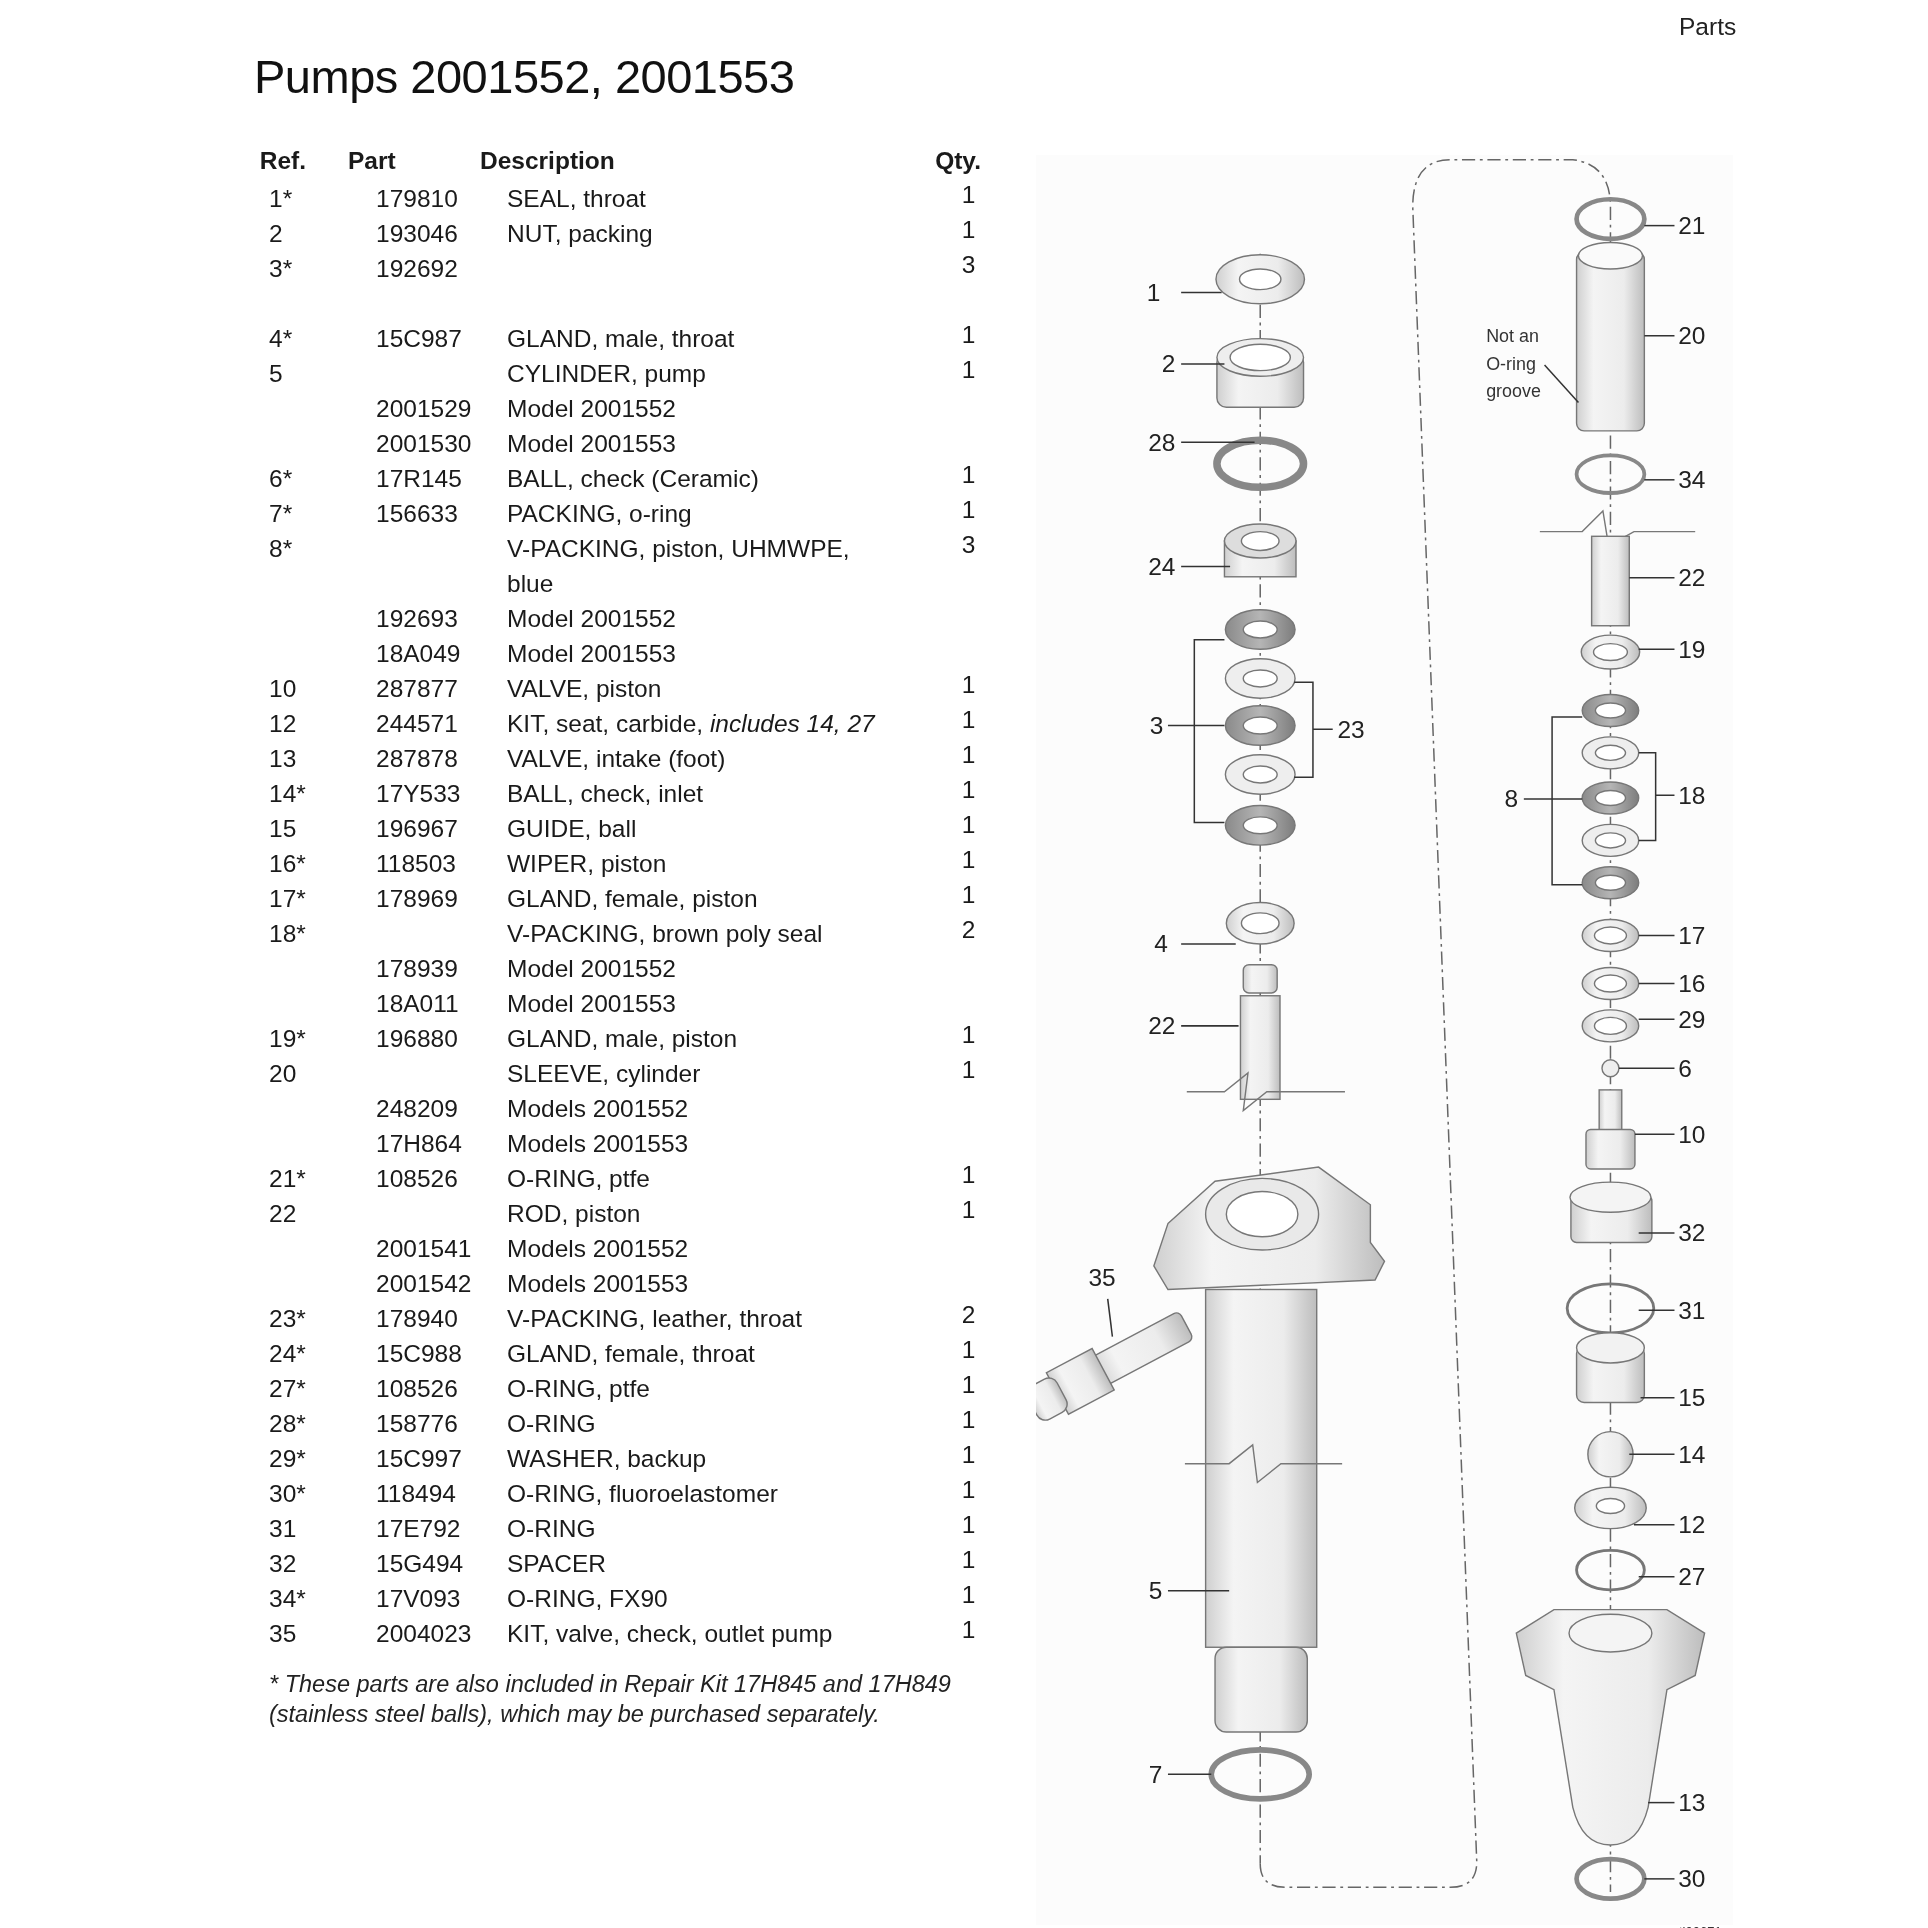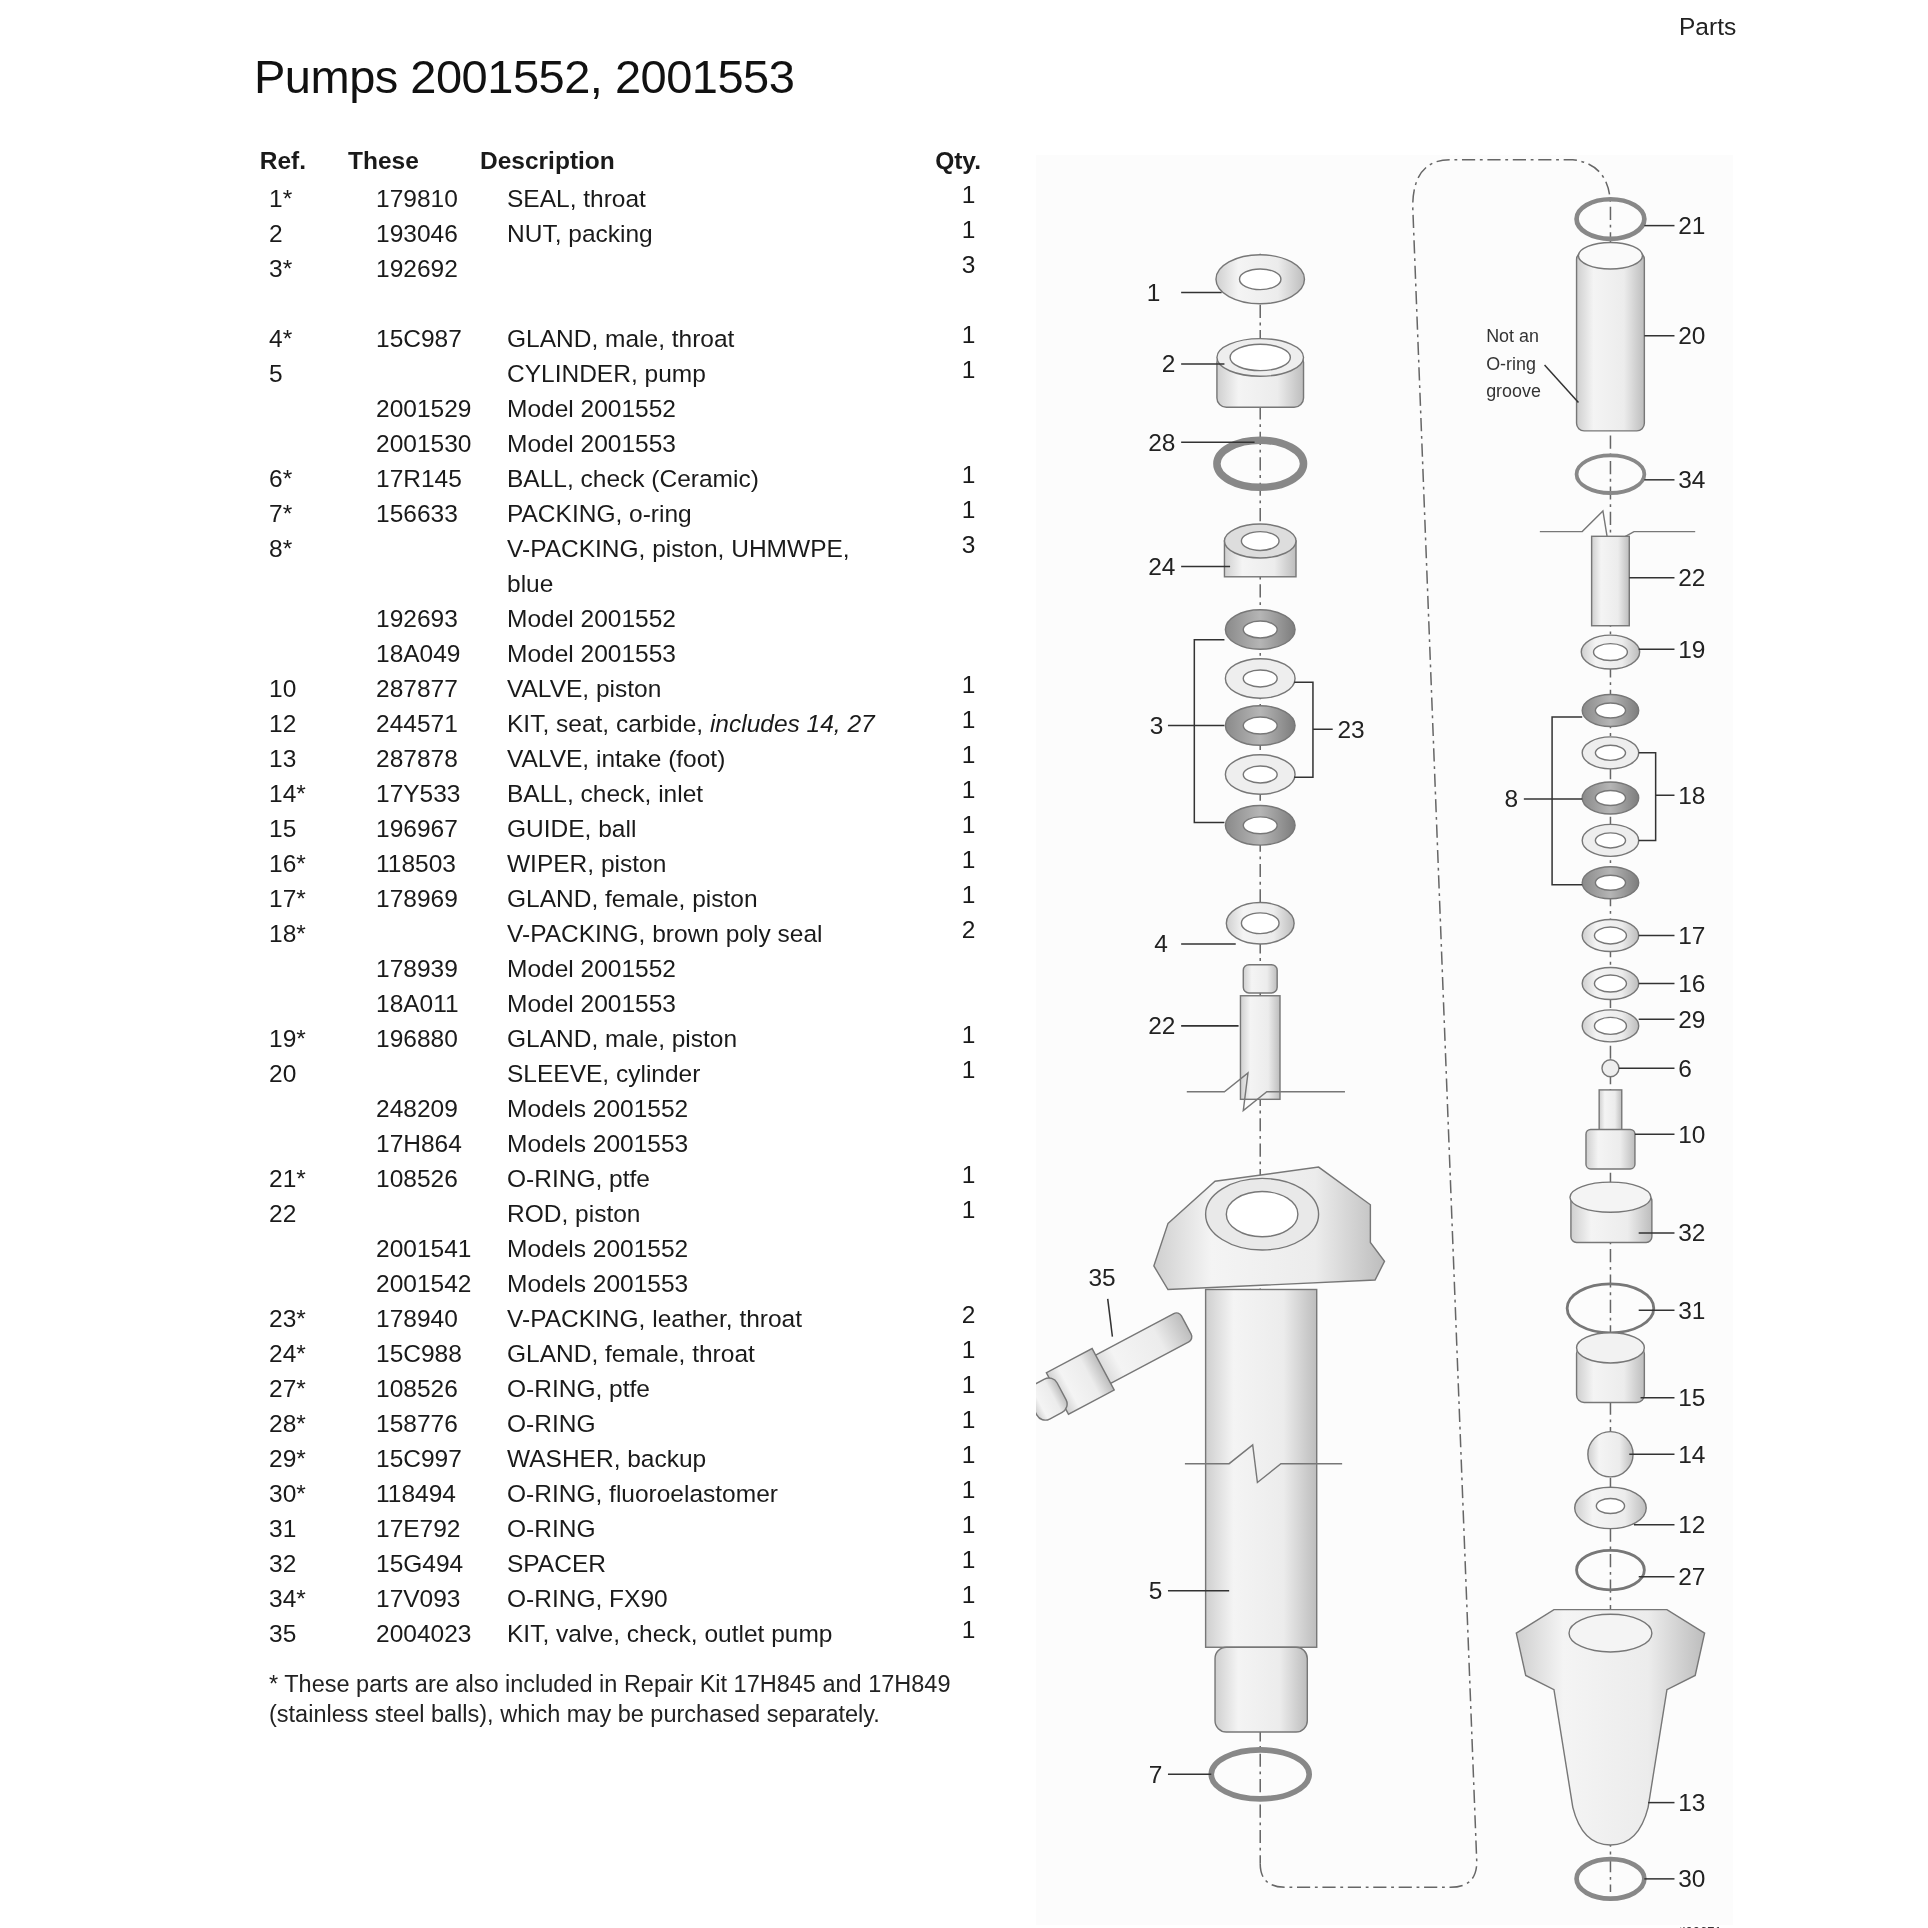--- a/index.html
+++ b/index.html
@@ -11,36 +11,36 @@
   .thead { position:relative; height:38px; font-weight:bold; font-size:24.5px;text-align:right; }
   .thead span { position:absolute; top:3.8px; }
   .row { position:relative; font-size:24.5px; line-height:35px; }
   .row .ref { position:absolute; left:13px; top:0; }
   .row .part { position:absolute; left:104px; top:0;margin-left:16px; }
   .row .desc { position:absolute; left:235px; top:0; width:395px;margin-left:16px; }
   .row .qty { position:absolute; right:5.6px; top:-3.8px; text-align:right; }
   .row.h1 { height:35px; }
   .row.h2 { height:70px; }
   .desc i { font-style:italic; }
-  .footnote { position:absolute; left:269px; top:1669px; width:697px; font-size:23.5px; line-height:30px; color:#222; }
+  .footnote { position:absolute; left:269px; top:1669px; width:697px; font-size:23.5px; line-height:30px; font-style:italic; color:#222; }
   .diagram { position:absolute; left:1036px; top:155px; width:697px; height:1770px; background:#fcfcfc; }
   .callout { font-family:"Liberation Sans", sans-serif; font-size:26px; fill:#222; }
   .note { font-family:"Liberation Sans", sans-serif; font-size:19px; fill:#333; }
   .fig-id { position:absolute; left:1679px; top:1904px; font-size:13px; color:#333;margin-top:20px; }
 </style>
 </head>
 <body>
 
 <div class="section-label">Parts</div>
 <div class="page-title">Pumps 2001552, 2001553</div>
 
 <div class="parts-table">
   <div class="thead">
     <span style="left:3.8px">Ref.</span>
-    <span style="left:92px">These</span>
+    <span style="left:92px">Part</span>
     <span style="left:224px">Description</span>
     <span style="right:0">Qty.</span>
   </div>
   <div id="rows">
       <div class="row h1">
         <span class="ref">1*</span>
         <span class="part">179810</span>
         <span class="desc"><span>SEAL, throat</span></span>
         <span class="qty">1</span>
       </div>

